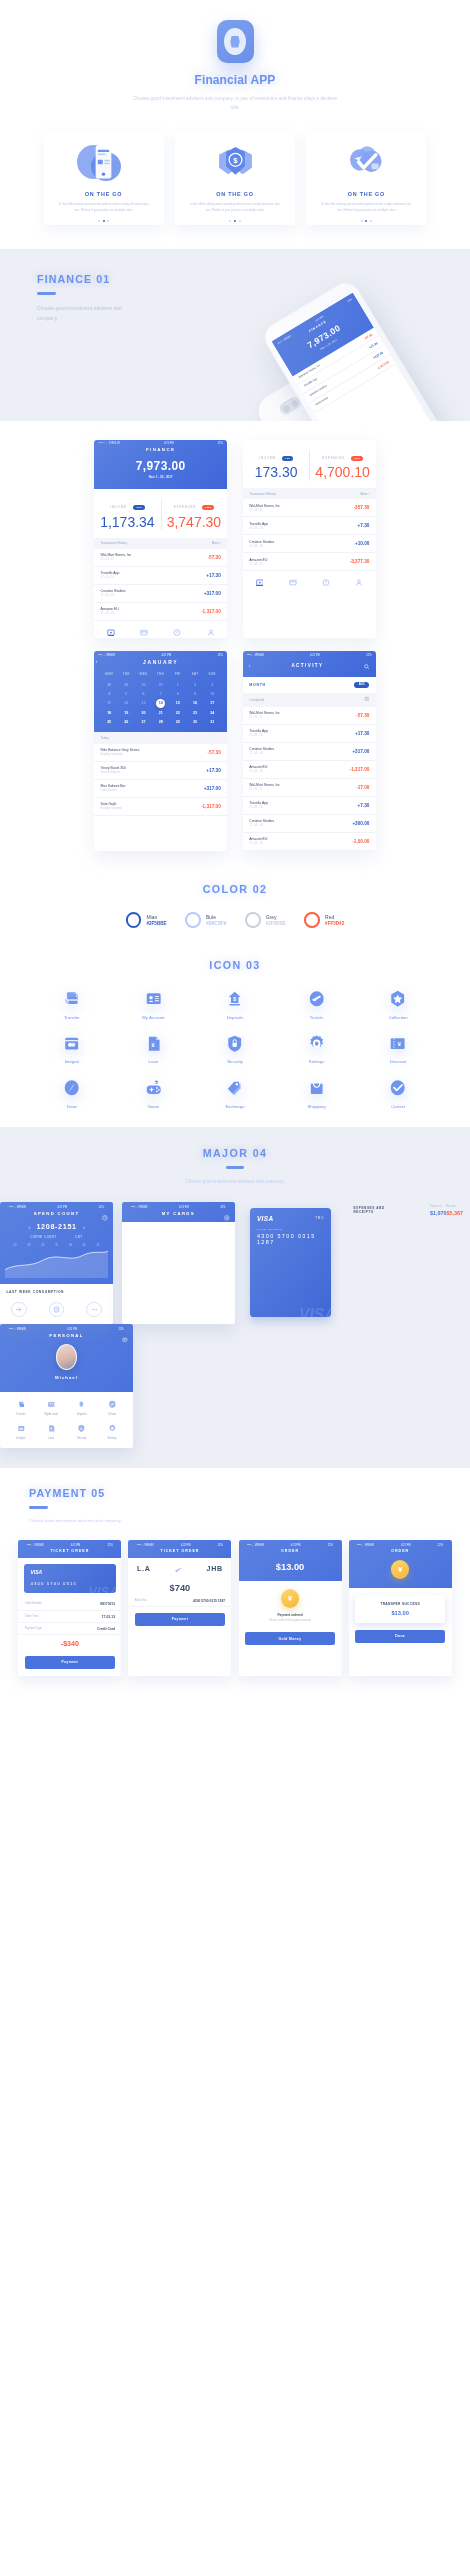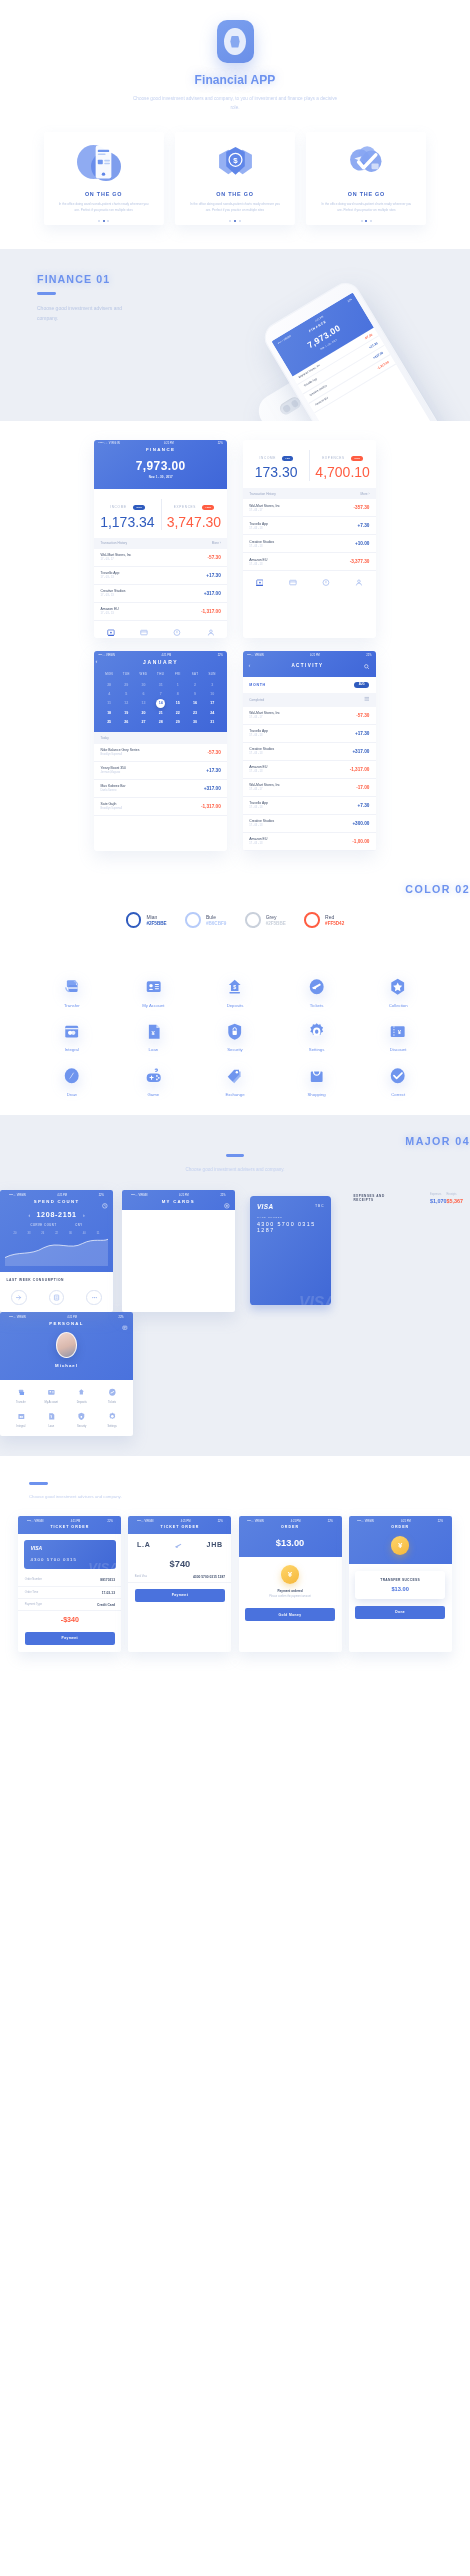--- a/index.html
+++ b/index.html
@@ -57,21 +57,20 @@
   .ob-desc { font-size:3.1px; line-height:1.95; color:#b9c6e2; text-align:center; margin-top:4.3px; width:93px;}
   .dots { display:flex; gap:2.9px; margin-top:6.4px; }
   .dot { width:1.9px; height:1.9px; border-radius:50%; background:#cfd9f0; }
   .dot.on { background:#3f63c6; }
 
   
   .sec-head { text-align:center; }
   .sec-title {
     font-size: 10.7px; font-weight:700; color:#6d92ee; letter-spacing:1.4px;
     text-shadow: 0 0 7.9px rgba(130,165,240,.45);
-    text-align: right;
   }
   .rule { width:18.6px; height:2.9px; border-radius:1.4px; background:#6d92ee; margin:7.1px auto 0;}
   .sec-sub { font-size:4.6px; color:#c3d0ef; line-height:2; margin-top:7.9px;}
 
   
   .band-finance {
     background:#eceff5; padding: 24px 0 0; position:relative; height:172px; overflow:hidden;
   }
   .fin-left { padding-left: 37px; }
   .fin-left .sec-title { text-align:left; letter-spacing:1.1px;}
@@ -749,20 +748,23 @@
         <div class="ring" style="border-color:#FF5D42"></div>
         <div>
             <div class="nm">Red</div>
         <div class="hx" style="color:#FF5D42">#FF5D42</div>
           </div>
       </div>
     </div>
   </section>
 
   <section class="band-icon">
+    <div class="sec-head">
+      <div class="sec-title">ICON  03</div>
+    </div>
     <div class="icon-grid">
 
       <div class="icell">
           <div class="ibox"><svg viewBox="0 0 40 40">
               <rect x="11" y="8" width="17" height="13" rx="2.5" fill="#7ea2f2"></rect>
               <rect x="14" y="17" width="17" height="13" rx="2.5" fill="#6f95ee"></rect>
               <rect x="14" y="21" width="17" height="3" fill="#fff" opacity=".8"></rect>
               <path d="M9 22 a8 8 0 0 0 6 7" stroke="#9ebaf6" stroke-width="2.4" fill="none" stroke-linecap="round"></path>
               <path d="M31 17 a8 8 0 0 0-6-7" stroke="#9ebaf6" stroke-width="2.4" fill="none" stroke-linecap="round"></path>
             </svg></div>
@@ -1097,20 +1099,21 @@
               </svg></div>
             <div class="pl">Settings</div>
           </div>
         </div>
       </div>
     </section>
   </div>
 
   <section class="band-pay">
     <div class="pay-head">
+      <div class="sec-title">PAYMENT 05</div>
       <div class="rule"></div>
       <div class="sec-sub">Choose good investment advisers and company.</div>
     </div>
 
     <div class="pay-row">
 
       <div class="pscreen">
         <div class="phdr">
           <div class="sbar">
             <span>••••○○ VIRGIN</span>

